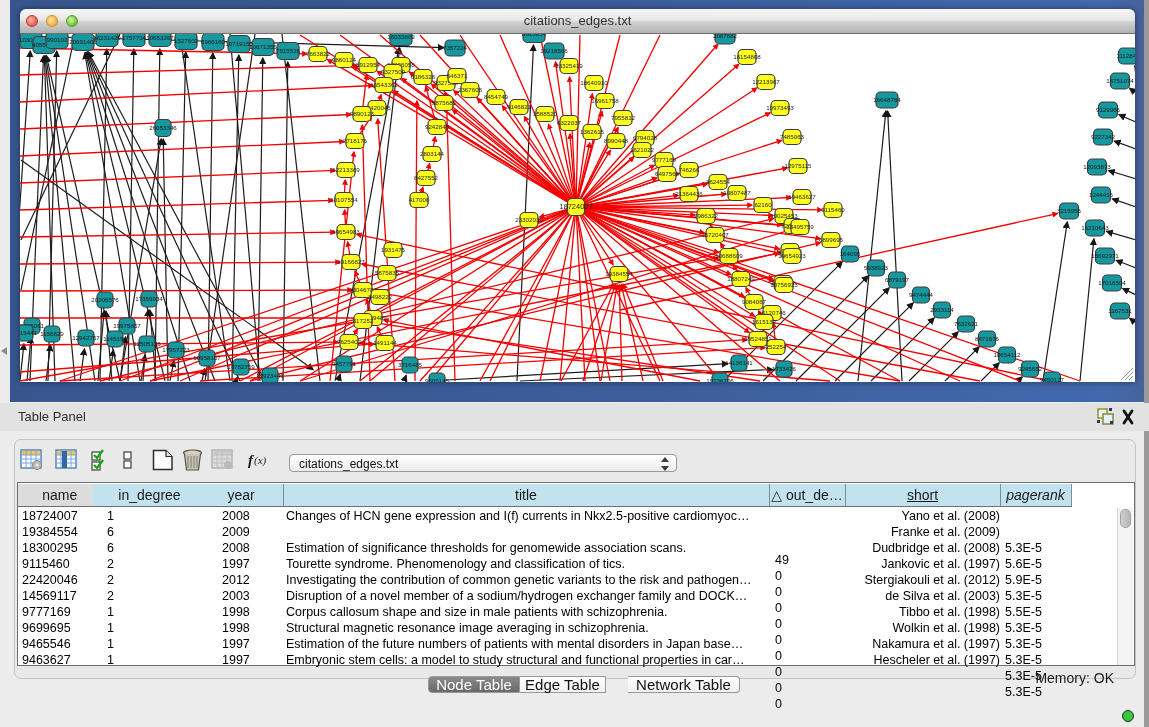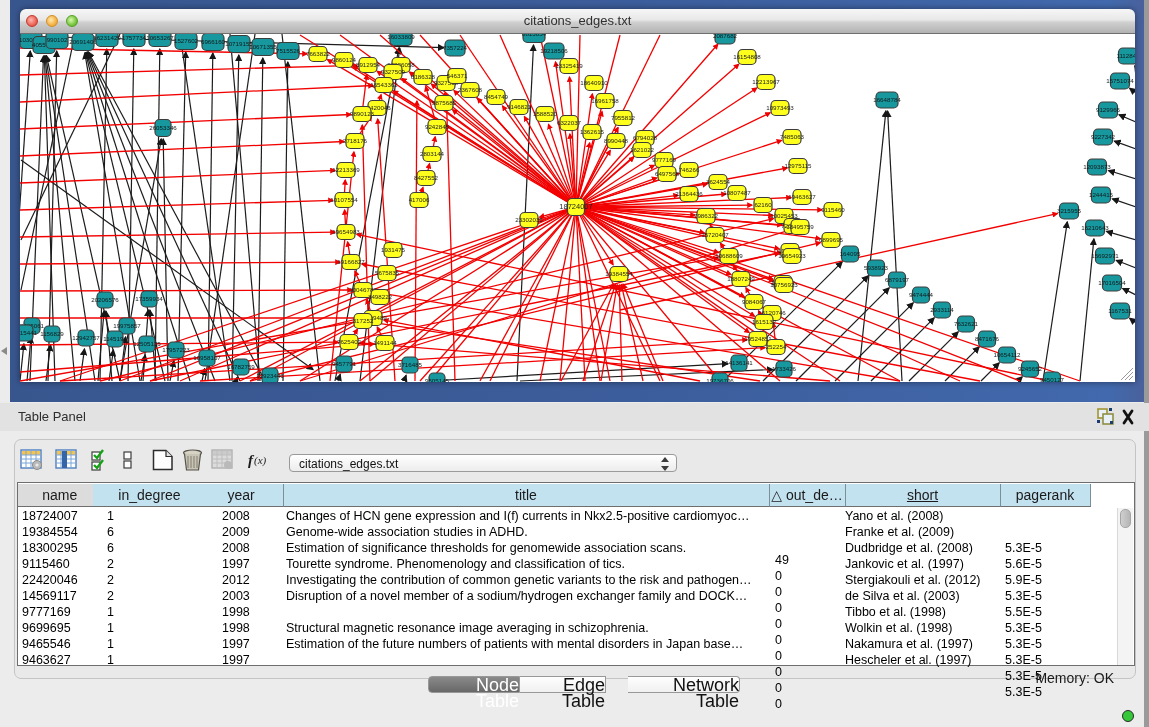--- a/index.html
+++ b/index.html
@@ -27,24 +27,24 @@
   background:#fff; border:1px solid #6e6e6e; }
 .hcell { position:absolute; top:484px; height:23px; background:#c3e2f0; border-right:1px solid #7b8f98;
   border-bottom:1px solid #6e6e6e; font-size:14px; color:#1a1a1a; text-align:center; line-height:23px; box-sizing:border-box; }
 .trow { position:absolute; left:17px; width:1100px; height:16px; font-size:12.5px; color:#000; }
 .trow span { position:absolute; top:1px; white-space:nowrap; overflow:hidden; }
 .c-name { left:5px; width:80px; }
 .c-deg  { left:90px; width:90px; }
 .c-year { left:188px; width:75px;margin-left:17px; }
 .c-title{ left:269px; width:482px; }
 .c-od   { left:758px; width:70px;margin-top:44px; }
-.c-short{ left:828px; width:155px; text-align:left; }
+.c-short{ left:828px; width:155px; text-align:right; }
 .c-pr   { left:988px; width:90px;margin-top:32px; }
 #tabs { position:absolute; left:428px; top:676px; height:17px; }
-.tab { position:absolute; top:0; height:17px; font-size:18px; text-align:right; line-height:16px;
+.tab { position:absolute; top:0; height:17px; font-size:15px; text-align:center; line-height:16px;
   border:1px solid #989898; background:linear-gradient(#fefefe,#f0f0f0); color:#111; }
 #memory { position:absolute; right:35px; top:670px; font-size:14px; color:#1a1a1a; }
 </style></head>
 <body>
 <div id="page">
   <div id="bluebg"></div>
 
   <div style="position:absolute;left:1px;top:347px;width:0;height:0;border-top:4px solid transparent;border-bottom:4px solid transparent;border-right:6px solid #8a8a8a"></div>
   <div id="win">
     <div id="canvas"></div>
@@ -639,37 +639,36 @@
         <path d="M5 14 L1 9 H9 Z" fill="#3c3c3c"></path>
     </svg>
   </div>
   <div id="table"></div>
   <div class="hcell" style="left:17.5px;width:85.5px;background:#dcdcdc">name</div>
   <div class="hcell" style="left:93px;width:114px;">in_degree</div>
   <div class="hcell" style="left:199.5px;width:84px;">year</div>
   <div class="hcell" style="left:283.5px;width:486px;">title</div>
   <div class="hcell" style="left:769.5px;width:76px;">△ out_de…</div>
   <div class="hcell" style="left:845.5px;width:155px;text-decoration:underline;">short</div>
-  <div class="hcell" style="left:1000.5px;width:90px;">pagerank</div>
+  <div class="hcell" style="left:1000.5px;width:71px;font-style:italic;">pagerank</div>
   <div style="position:absolute;left:1117px;top:508px;width:16px;height:157px;background:#f4f4f4;border-left:1px solid #d8d8d8"></div>
   <div style="position:absolute;left:1120px;top:509px;width:11px;height:19px;background:linear-gradient(90deg,#cfcfcf,#b5b5b5);border:1px solid #a5a5a5;border-radius:5px"></div>
   <div class="trow" style="top:507.5px">
       <span class="c-name">18724007</span>
       <span class="c-deg">1</span>
       <span class="c-year">2008</span>
       <span class="c-title">Changes of HCN gene expression and I(f) currents in Nkx2.5-positive cardiomyoc…</span>
       <span class="c-od">49</span>
       <span class="c-short">Yano et al. (2008)</span>
       <span class="c-pr">5.3E-5</span>
     </div>
 <div class="trow" style="top:523.5px">
       <span class="c-name">19384554</span>
       <span class="c-deg">6</span>
       <span class="c-year">2009</span>
-      <span class="c-title">Genome-wide association studies in ADHD.</span>
       <span class="c-od">0</span>
       <span class="c-short">Franke et al. (2009)</span>
       <span class="c-pr">5.6E-5</span>
     </div>
 <div class="trow" style="top:539.5px">
       <span class="c-name">18300295</span>
       <span class="c-deg">6</span>
       <span class="c-year">2008</span>
       <span class="c-title">Estimation of significance thresholds for genomewide association scans.</span>
       <span class="c-od">0</span>
@@ -700,20 +699,21 @@
       <span class="c-year">2003</span>
       <span class="c-title">Disruption of a novel member of a sodium/hydrogen exchanger family and DOCK…</span>
       <span class="c-od">0</span>
       <span class="c-short">de Silva et al. (2003)</span>
       <span class="c-pr">5.3E-5</span>
     </div>
 <div class="trow" style="top:603.5px">
       <span class="c-name">9777169</span>
       <span class="c-deg">1</span>
       <span class="c-year">1998</span>
+      <span class="c-title">Corpus callosum shape and size in male patients with schizophrenia.</span>
       <span class="c-od">0</span>
       <span class="c-short">Tibbo et al. (1998)</span>
       <span class="c-pr">5.3E-5</span>
     </div>
 <div class="trow" style="top:619.5px">
       <span class="c-name">9699695</span>
       <span class="c-deg">1</span>
       <span class="c-year">1998</span>
       <span class="c-title">Structural magnetic resonance image averaging in schizophrenia.</span>
       <span class="c-od">0</span>
@@ -726,20 +726,21 @@
       <span class="c-year">1997</span>
       <span class="c-title">Estimation of the future numbers of patients with mental disorders in Japan base…</span>
       <span class="c-od">0</span>
       <span class="c-short">Nakamura et al. (1997)</span>
       <span class="c-pr">5.3E-5</span>
     </div>
 <div class="trow" style="top:651.5px">
       <span class="c-name">9463627</span>
       <span class="c-deg">1</span>
       <span class="c-year">1997</span>
+      <span class="c-title">Embryonic stem cells: a model to study structural and functional properties in car…</span>
       <span class="c-od">0</span>
       <span class="c-short">Hescheler et al. (1997)</span>
       <span class="c-pr">5.3E-5</span>
     </div>
   <div id="tabs">
     <div class="tab" style="left:0;width:92px;background:linear-gradient(#8a8a8a,#686868);color:#fff;border-radius:4px 0 0 4px">Node Table</div>
     <div class="tab" style="left:92px;width:86px;border-left:none">Edge Table</div>
     <div class="tab" style="left:200px;width:112px;border-left:none;border-radius:0 4px 4px 0">Network Table</div>
   </div>
   <div id="memory">Memory: OK</div>

